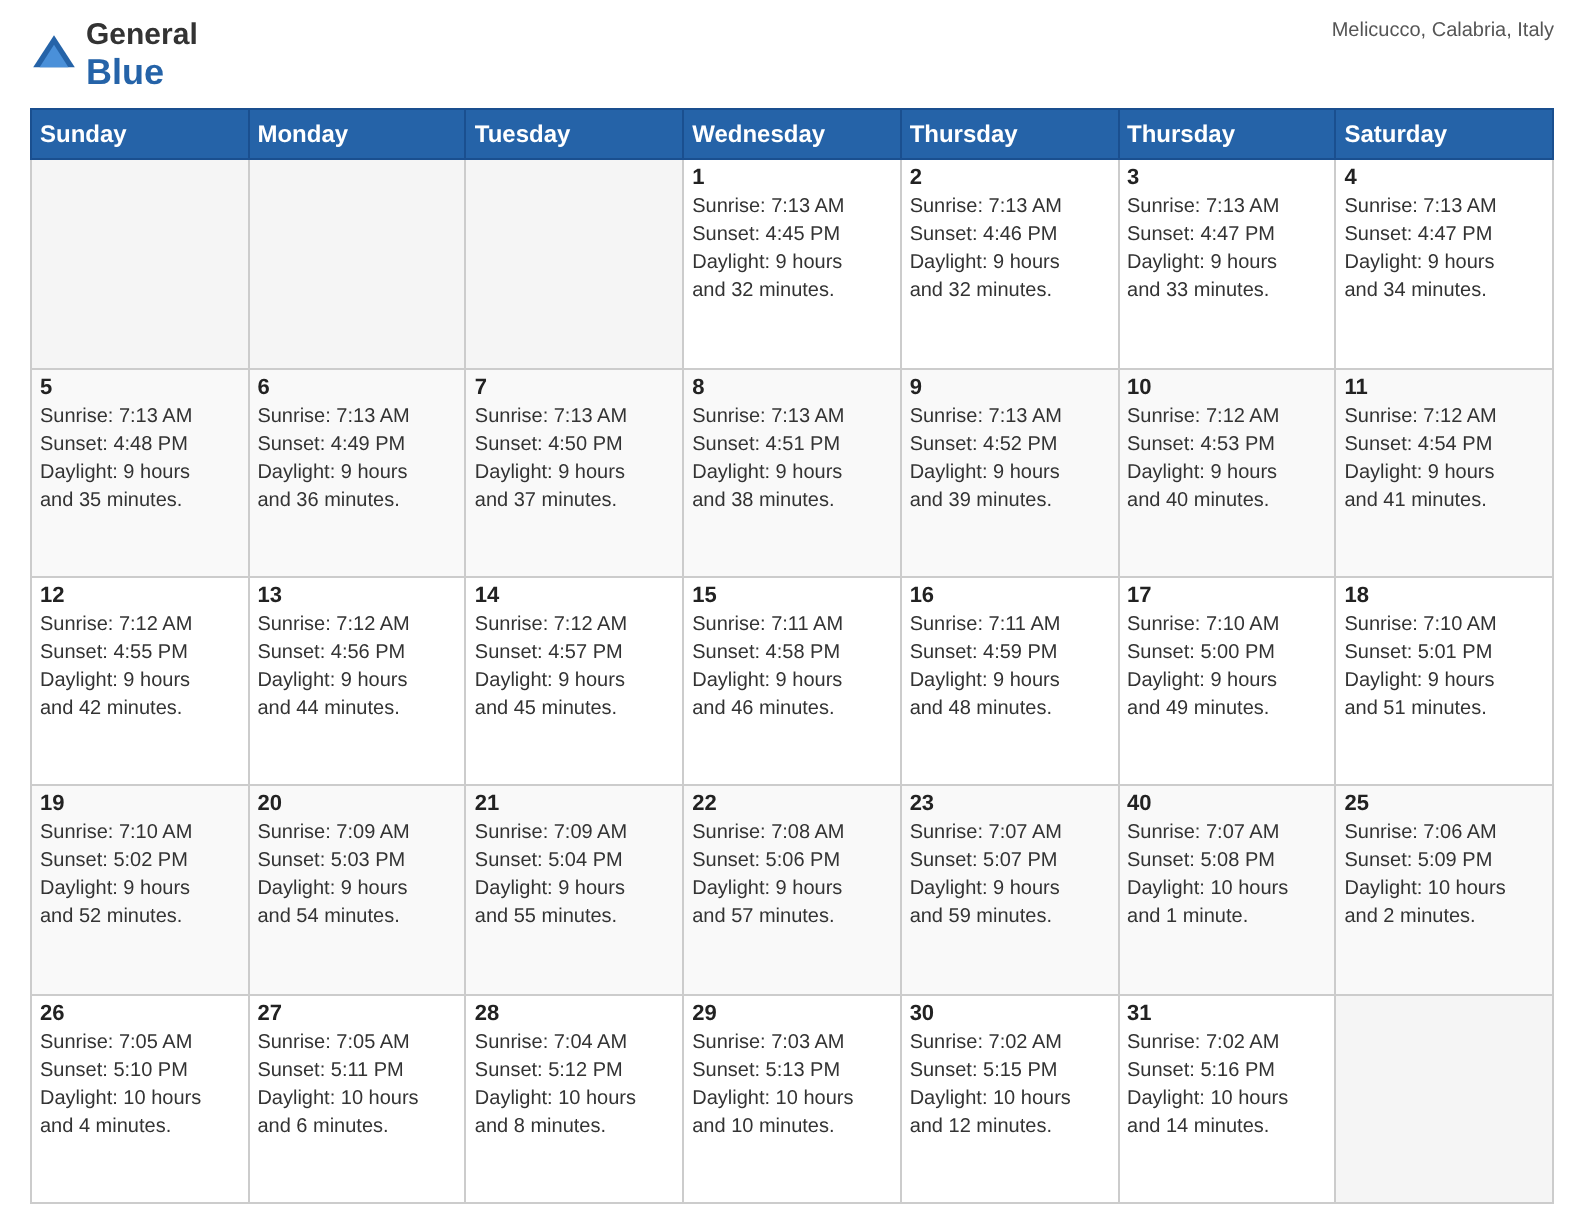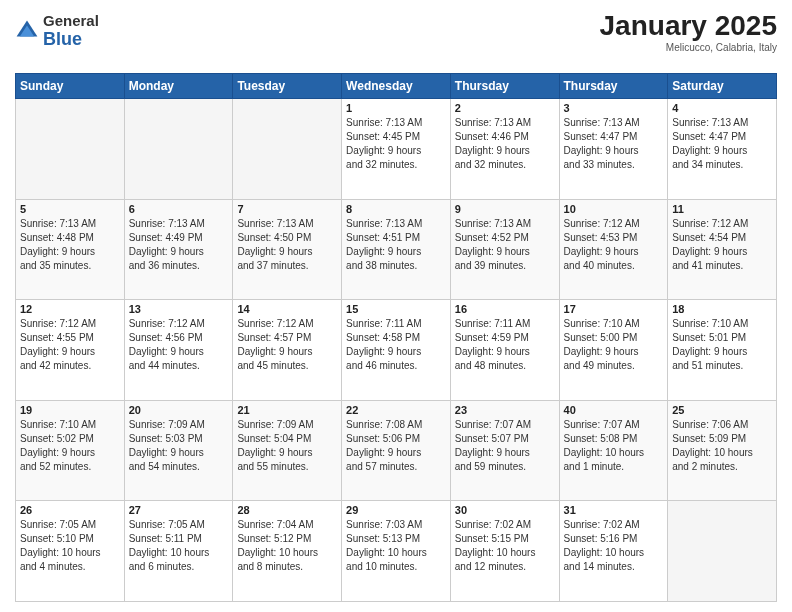--- a/index.html
+++ b/index.html
@@ -13,22 +13,22 @@
     .page {
       width: 792px;
       height: 612px;
       padding: 10px 15px;
       display: flex;
       flex-direction: column;
     }
     .header {
       display: flex;
       justify-content: space-between;
-      align-items: center;
-      margin-bottom: 20px;
+      align-items: flex-start;
+      margin-bottom: 8px;
     }
     .logo {
       display: flex;
       align-items: center;
       gap: 4px;
     }
     .logo-icon {
       width: 24px;
       height: 24px;
     }
@@ -95,21 +95,20 @@
       <svg class="logo-icon" viewBox="0 0 30 30" xmlns="http://www.w3.org/2000/svg">
         <polygon points="15,2 28,22 2,22" fill="#2563a8"></polygon>
         <polygon points="15,8 24,22 6,22" fill="#4a90d9"></polygon>
       </svg>
       <div>
         <div style="font-size:15px;font-weight:bold;color:#333;line-height:1.1;">General</div>
         <div style="font-size:18px;font-weight:bold;color:#2563a8;line-height:1.1;">Blue</div>
       </div>
     </div>
     <div class="title-block">
-      <div class="calendar-title">January 2025</div>
       <div class="calendar-subtitle">Melicucco, Calabria, Italy</div>
     </div>
   </div>
 
   <table class="calendar-table">
     <thead>
       <tr>
 
       <th>Sunday</th>
           <th>Monday</th>

